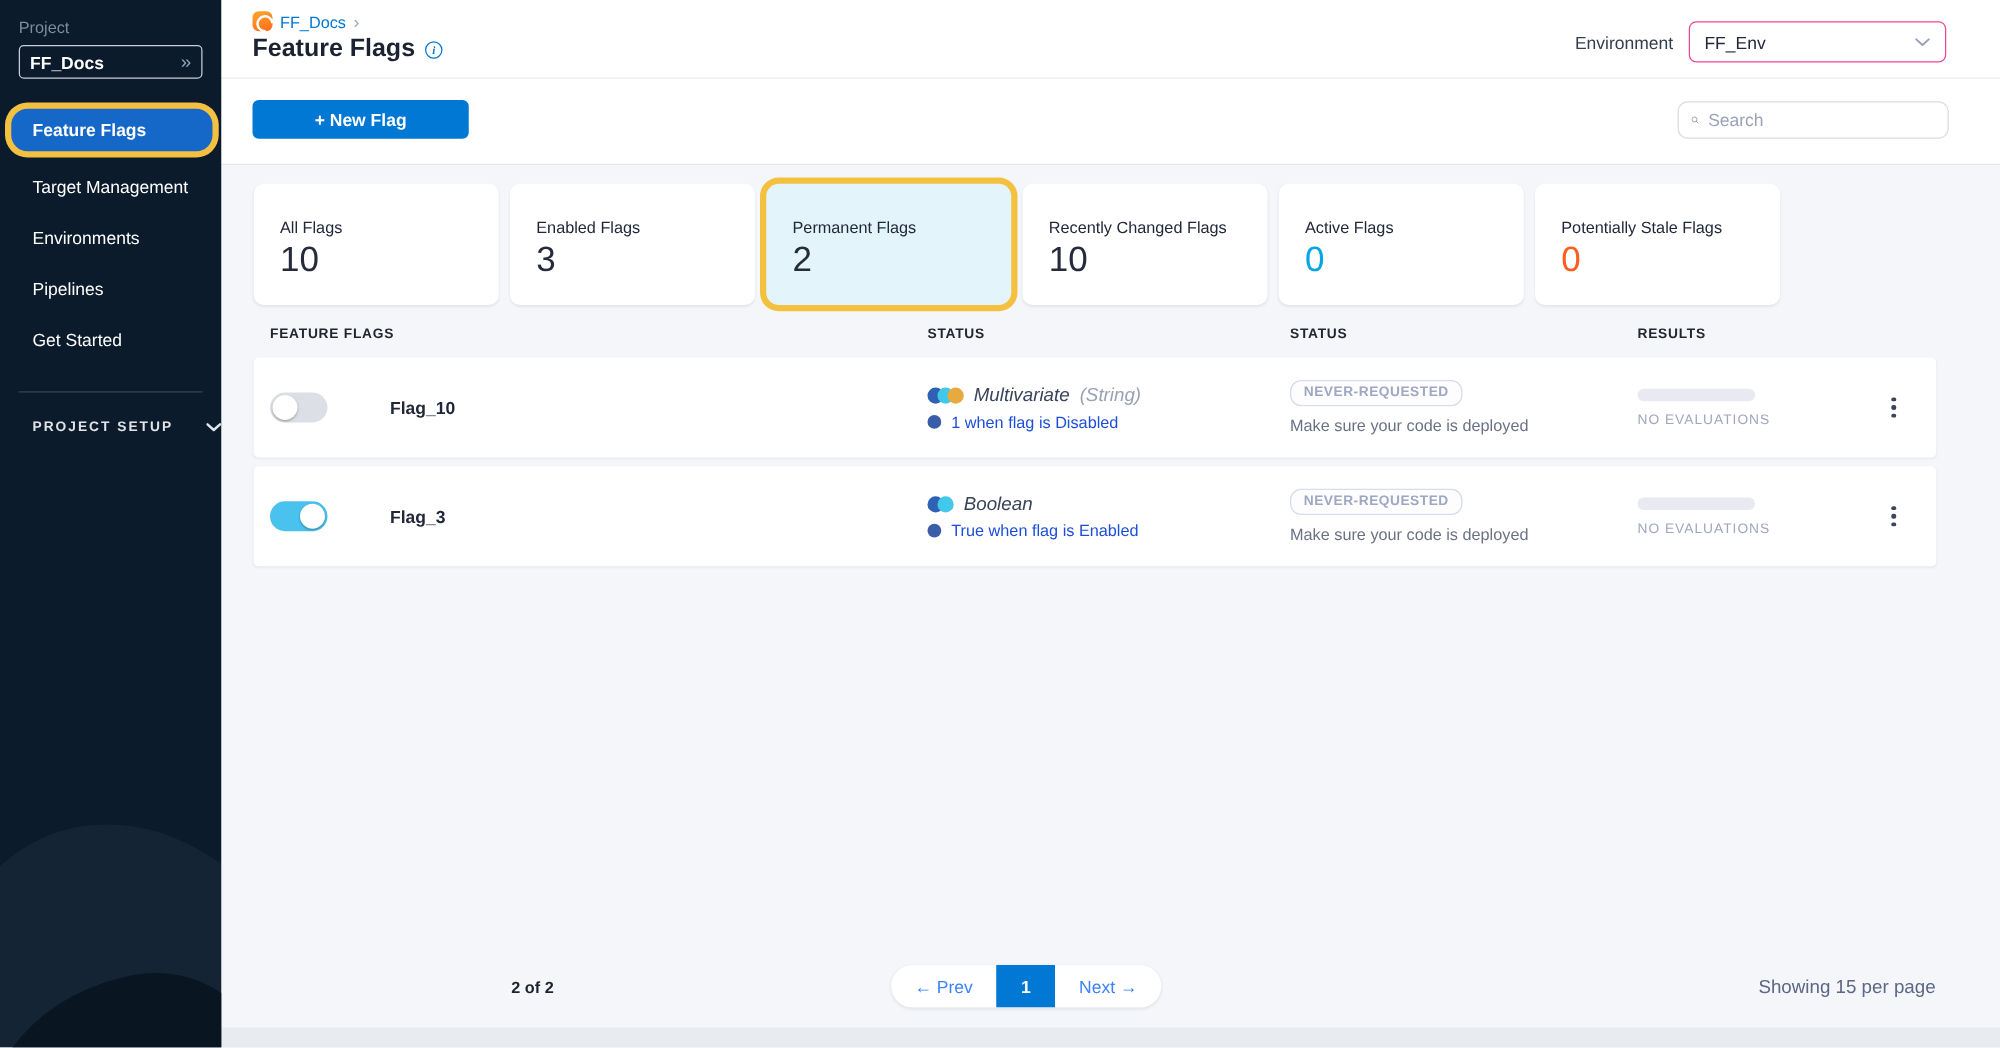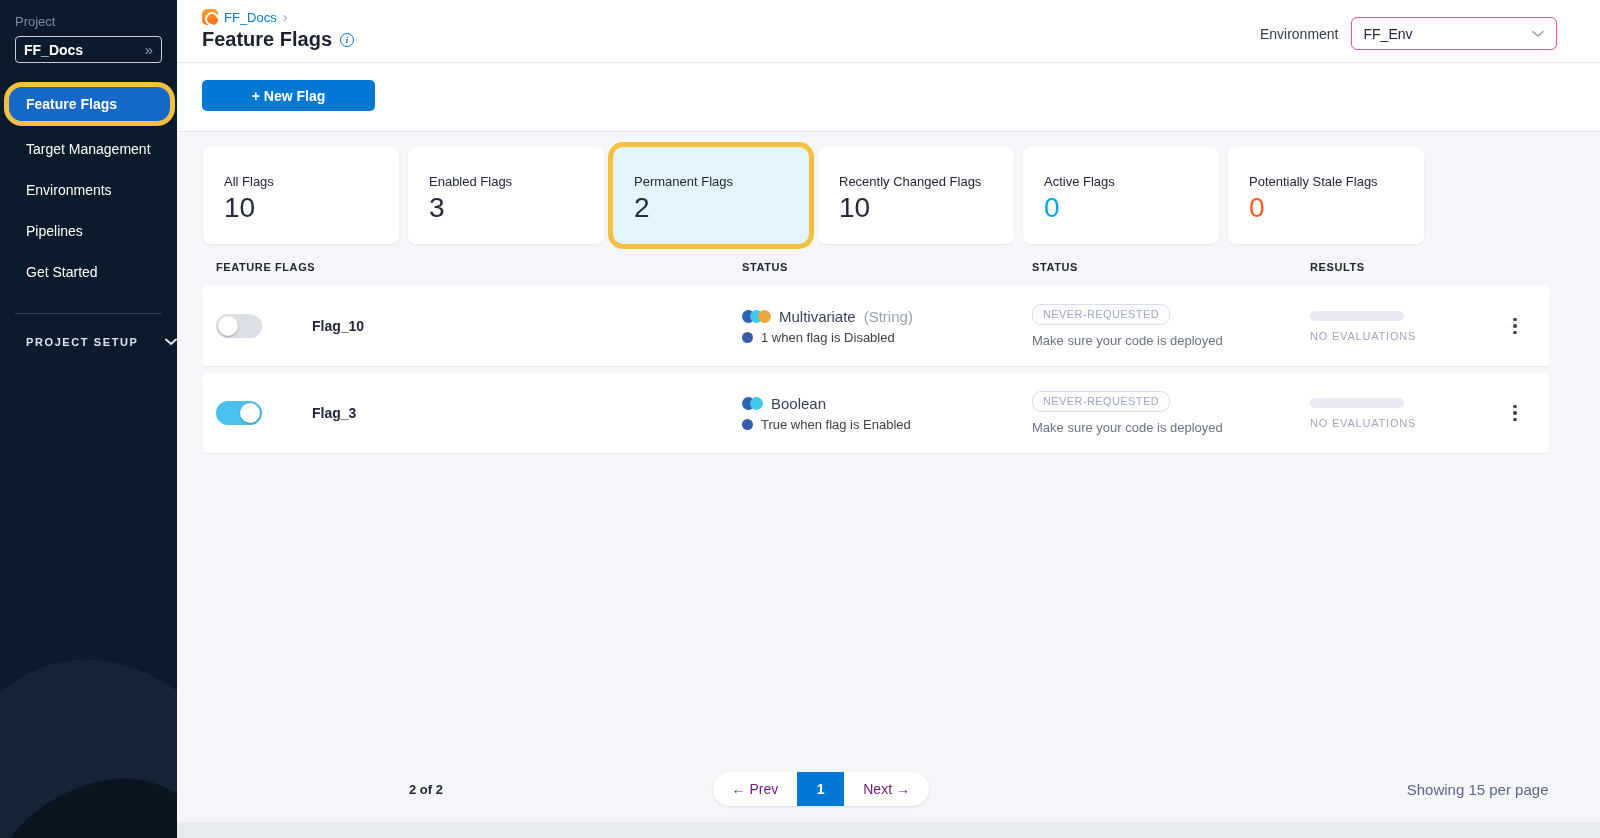--- a/index.html
+++ b/index.html
@@ -60,46 +60,46 @@
 
   .frow { background:#fff; border-radius:4px; box-shadow:0 1px 2px rgba(40,50,70,0.06); height:80px; margin-bottom:7px; }
   .cell-name { display:flex; align-items:center; gap:18px; padding-left:13px; }
   .flag-name { font-size:14px; font-weight:bold; color:#22283a;margin-left:32px; }
 
   .toggle { width:46px; height:24px; border-radius:12px; background:#dcdfe5; position:relative; cursor:pointer; flex:none; }
   .toggle .knob { position:absolute; top:2px; left:2px; width:20px; height:20px; border-radius:50%; background:#fff; box-shadow:0 1px 2px rgba(0,0,0,0.3); }
   .toggle.on { background:#49c2ee; }
   .toggle.on .knob { left:24px; }
 
-  .detail-line1 { display:flex; align-items:center; gap:8px; }
+  .detail-line1 { display:flex; align-items:center; gap:8px;font-style:italic; }
   .type-icon { display:flex; }
   .type-icon i { width:13px; height:13px; border-radius:50%; display:block; }
   .type-icon i + i { margin-left:-5px; }
   .dot-blue { background:#2f62b5; }
   .dot-cyan { background:#41c8ea; }
   .dot-amber { background:#e8aa3d; }
   .type-text { font-size:15px; color:#39445c; }
   .type-suffix { font-size:15px; color:#9aa1b4; }
   .detail-line2 { display:flex; align-items:center; gap:8px; margin-top:5px; }
   .var-dot { width:11px; height:11px; border-radius:50%; background:#3a5da9; flex:none; }
-  .var-text { font-size:13px; color:#404040; }
-
-  .status-badge { display:inline-block; padding:3px 10px 4px; border:1px solid #d5deee; border-radius:9px; font-size:11px; font-weight:normal; letter-spacing:0.4px; color:#9fa8c2; background:#fdfdfe; }
+  .var-text { font-size:13px; color:#1d4ed8; }
+
+  .status-badge { display:inline-block; padding:3px 10px 4px; border:1px solid #d5deee; border-radius:9px; font-size:11px; font-weight:bold; letter-spacing:0.4px; color:#9fa8c2; background:#fdfdfe; }
   .status-text { font-size:13px; color:#6b7285; margin-top:8px; }
 
   .result-bar { width:94px; height:10px; border-radius:5px; background:#e8e9f1; }
   .result-text { font-size:11px; letter-spacing:0.8px; color:#a0a7bd; margin-top:9px; }
 
   .kebab { display:flex; flex-direction:column; gap:3px; align-items:center; justify-self:end; margin-right:28px; cursor:pointer; padding:4px; }
   .kebab i { width:3.5px; height:3.5px; border-radius:50%; background:#3d4559; display:block; }
 
   .foot { margin-top:auto; display:flex; align-items:center; padding-bottom:16px; }
   .foot-count { font-size:13px; font-weight:bold; color:#1c2430; padding-left:13px; width:240px;text-align:right; }
   .pagination { margin:0 auto; background:#fff; border-radius:17px; height:34px; display:flex; align-items:center; overflow:hidden; box-shadow:0 1px 3px rgba(40,50,70,0.12); transform:translateX(-55px); }
-  .page-btn { font-size:14px; color:#701a75; padding:0 19px; cursor:pointer; line-height:34px; }
+  .page-btn { font-size:14px; color:#3b82f6; padding:0 19px; cursor:pointer; line-height:34px; }
   .page-current { width:47px; height:34px; background:#0278d5; color:#fff; font-size:14px; font-weight:bold; display:flex; align-items:center; justify-content:center; cursor:pointer; }
   .foot-showing { font-size:15px; color:#5b6785; width:240px; text-align:right; }
   .bottom-strip { height:16px; background:#e8ebf0; }
 </style>
 </head>
 <body>
 
 <aside class="sidebar">
   <div class="wm1"></div>
   <div class="wm2"></div>
@@ -144,20 +144,27 @@
         <span class="env-value">FF_Env</span>
         <svg width="12" height="8" viewBox="0 0 12 8" fill="none">
             <path d="M1 1.5 L6 6 L11 1.5" stroke="#98a0b6" stroke-width="1.6" stroke-linecap="round" stroke-linejoin="round"></path>
           </svg>
       </div>
     </div>
   </header>
 
   <div class="toolbar">
     <button class="new-flag-btn">+ New Flag</button>
+    <div class="search-box">
+      <svg width="14" height="14" viewBox="0 0 14 14" fill="none">
+          <circle cx="6" cy="6" r="4.6" stroke="#858fa8" stroke-width="1.5"></circle>
+          <path d="M9.6 9.6 L13 13" stroke="#858fa8" stroke-width="1.5" stroke-linecap="round"></path>
+        </svg>
+      <input type="text" placeholder="Search" style="">
+    </div>
   </div>
 
   <div class="content">
 
     <div class="cards-row">
       <div class="stat-card">
         <div class="stat-label">All Flags</div>
         <div class="stat-value" style="color: rgb(37, 43, 58);">10</div>
       </div>
       <div class="stat-card">

